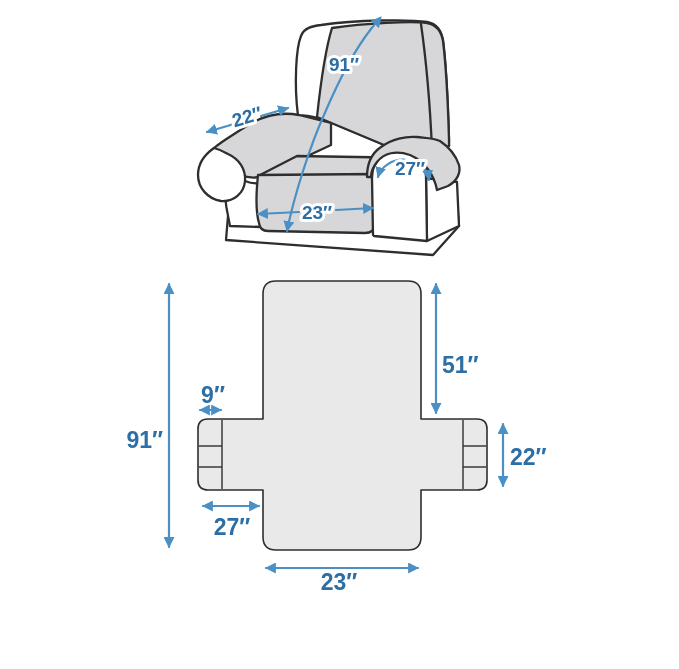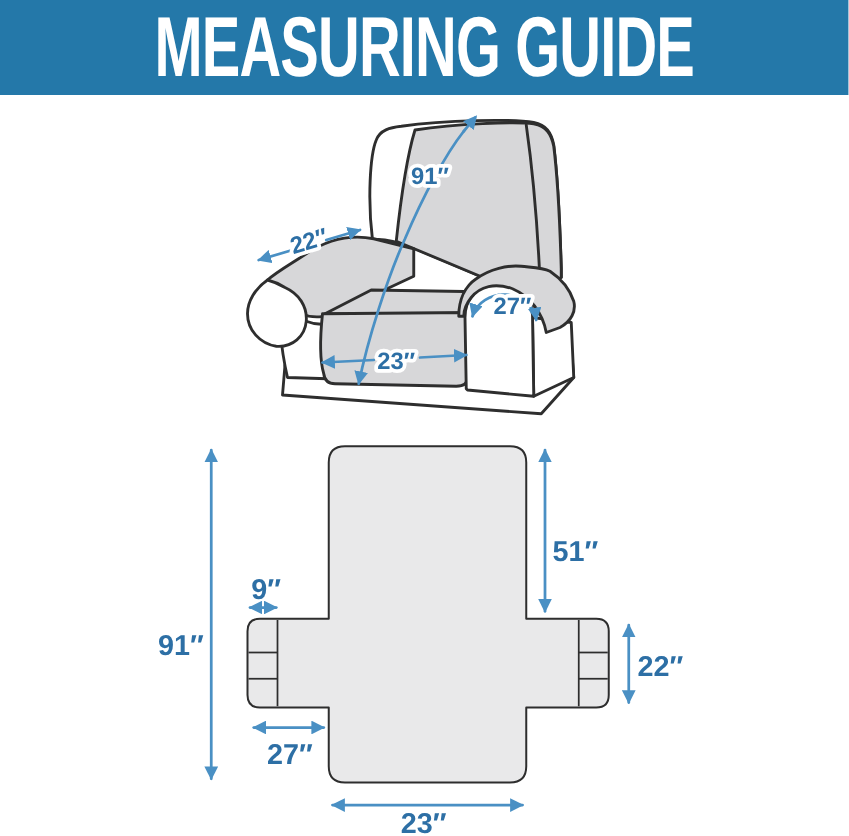--- a/index.html
+++ b/index.html
@@ -24,23 +24,20 @@
   .lbl-lg{font-size:23px;}
   .lbl-sm{font-size:19px;}
   .outline{fill:none;stroke:#2e2e2e;stroke-width:2.3;stroke-linejoin:round;stroke-linecap:round;}
   .arrow{fill:none;stroke:#4a90c4;stroke-width:2.2;stroke-linecap:round;}
 </style>
 </head>
 <body>
 
 <div class="stage">
 
-  <div class="banner">
-    <span class="title">MEASURING GUIDE</span>
-  </div>
 
   <svg width="679" height="593" viewBox="0 76 679 593">
     <defs>
       <marker id="ah" viewBox="0 0 10 10" refX="9" refY="5" markerWidth="5" markerHeight="5" orient="auto-start-reverse">
         <path d="M0,0 L10,5 L0,10 Z" fill="#4a90c4"></path>
       </marker>
     </defs>
 
     <g>
 

